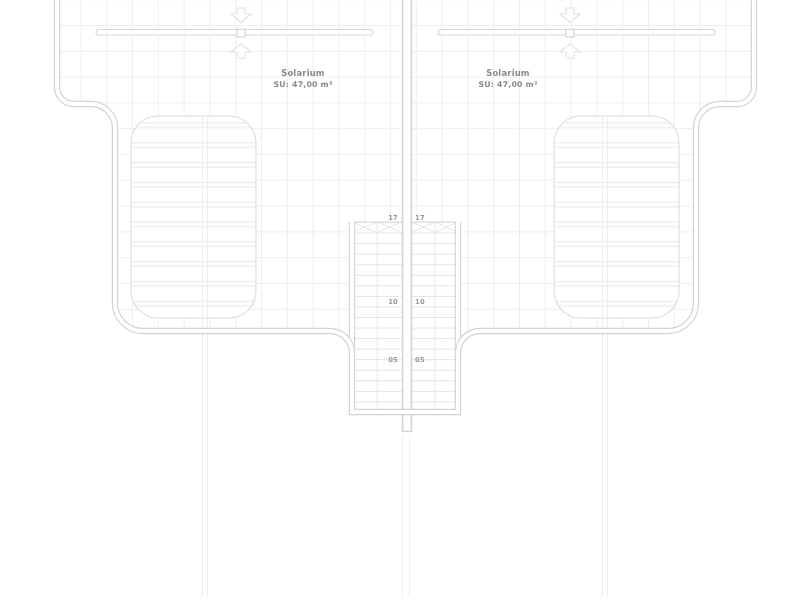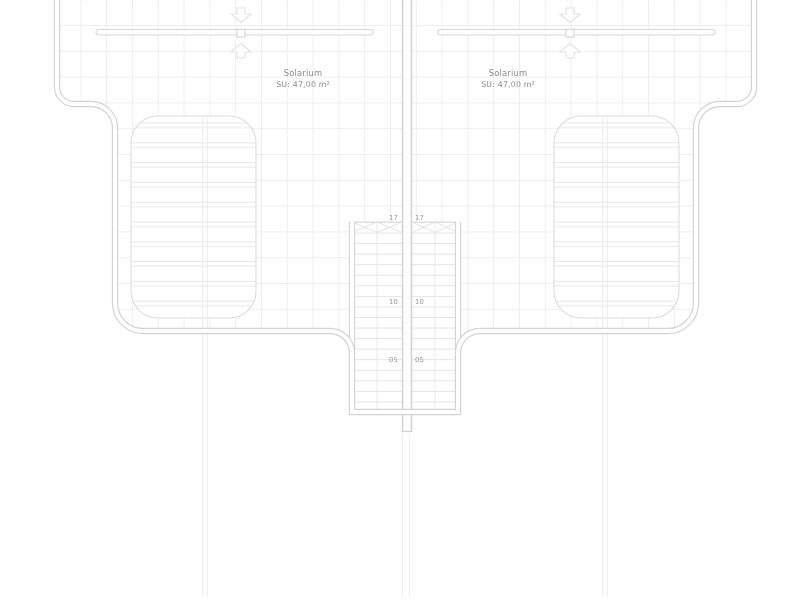--- a/index.html
+++ b/index.html
@@ -2,20 +2,21 @@
 <html><head>
 <meta charset="utf-8">
 <style>
   html,body{margin:0;padding:0;background:#ffffff;}
   .plan-canvas{
     position:relative;
     width:800px;height:600px;
     background:#ffffff;
     overflow:hidden;
     font-family:"DejaVu Sans", sans-serif;
+    font-weight:bold;
   }
   svg text{
     font-family:"DejaVu Sans", sans-serif;
     fill:#8a8a8a;
     letter-spacing:0.2px;
   }
   text.room-name{font-size:8.4px;}
   text.room-area{font-size:7.8px;}
   text.step-num{font-size:6.8px;fill:#979797;}
 </style>

